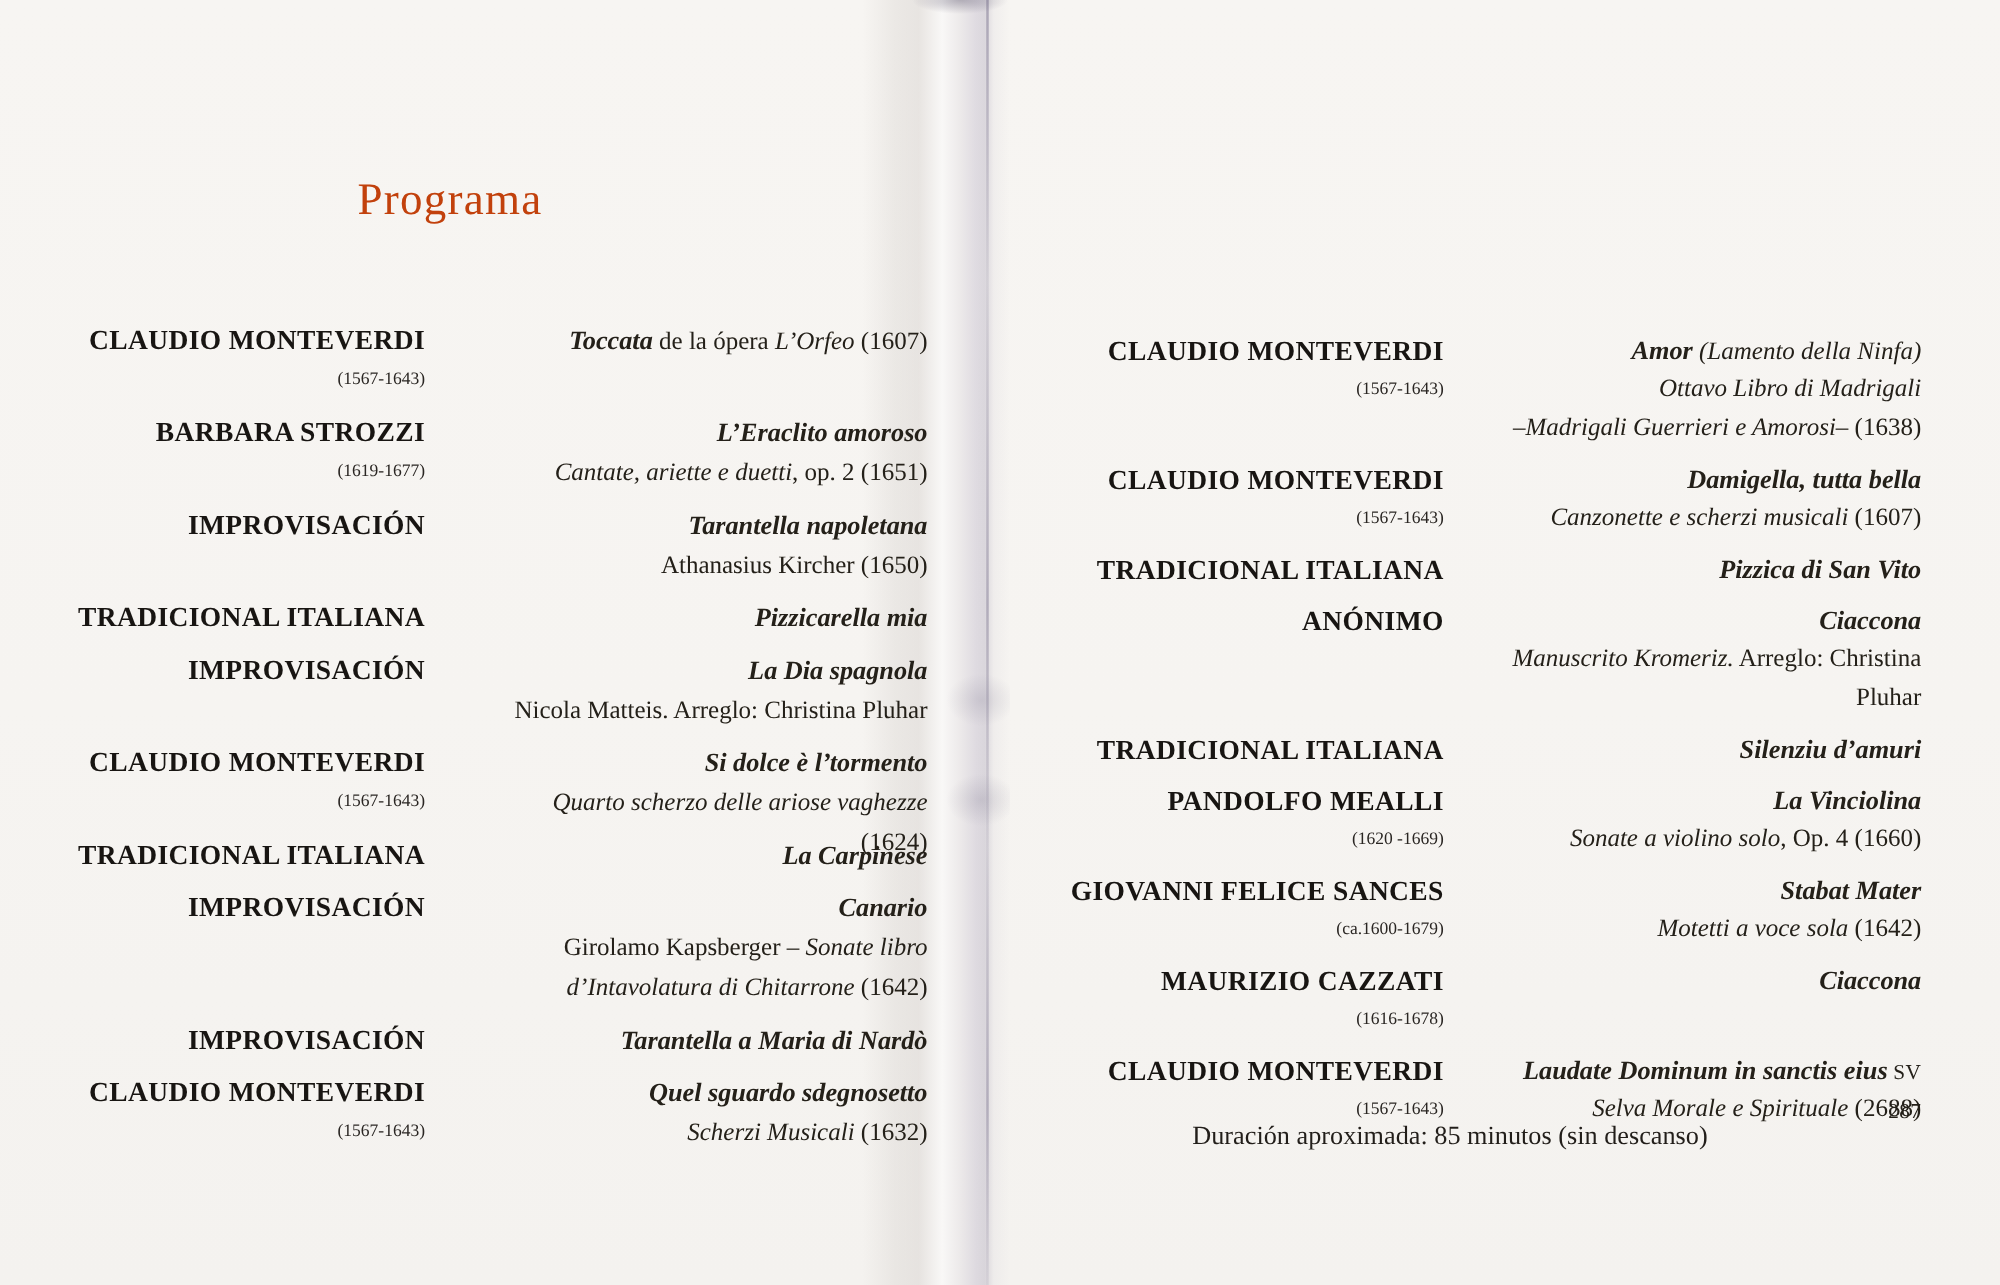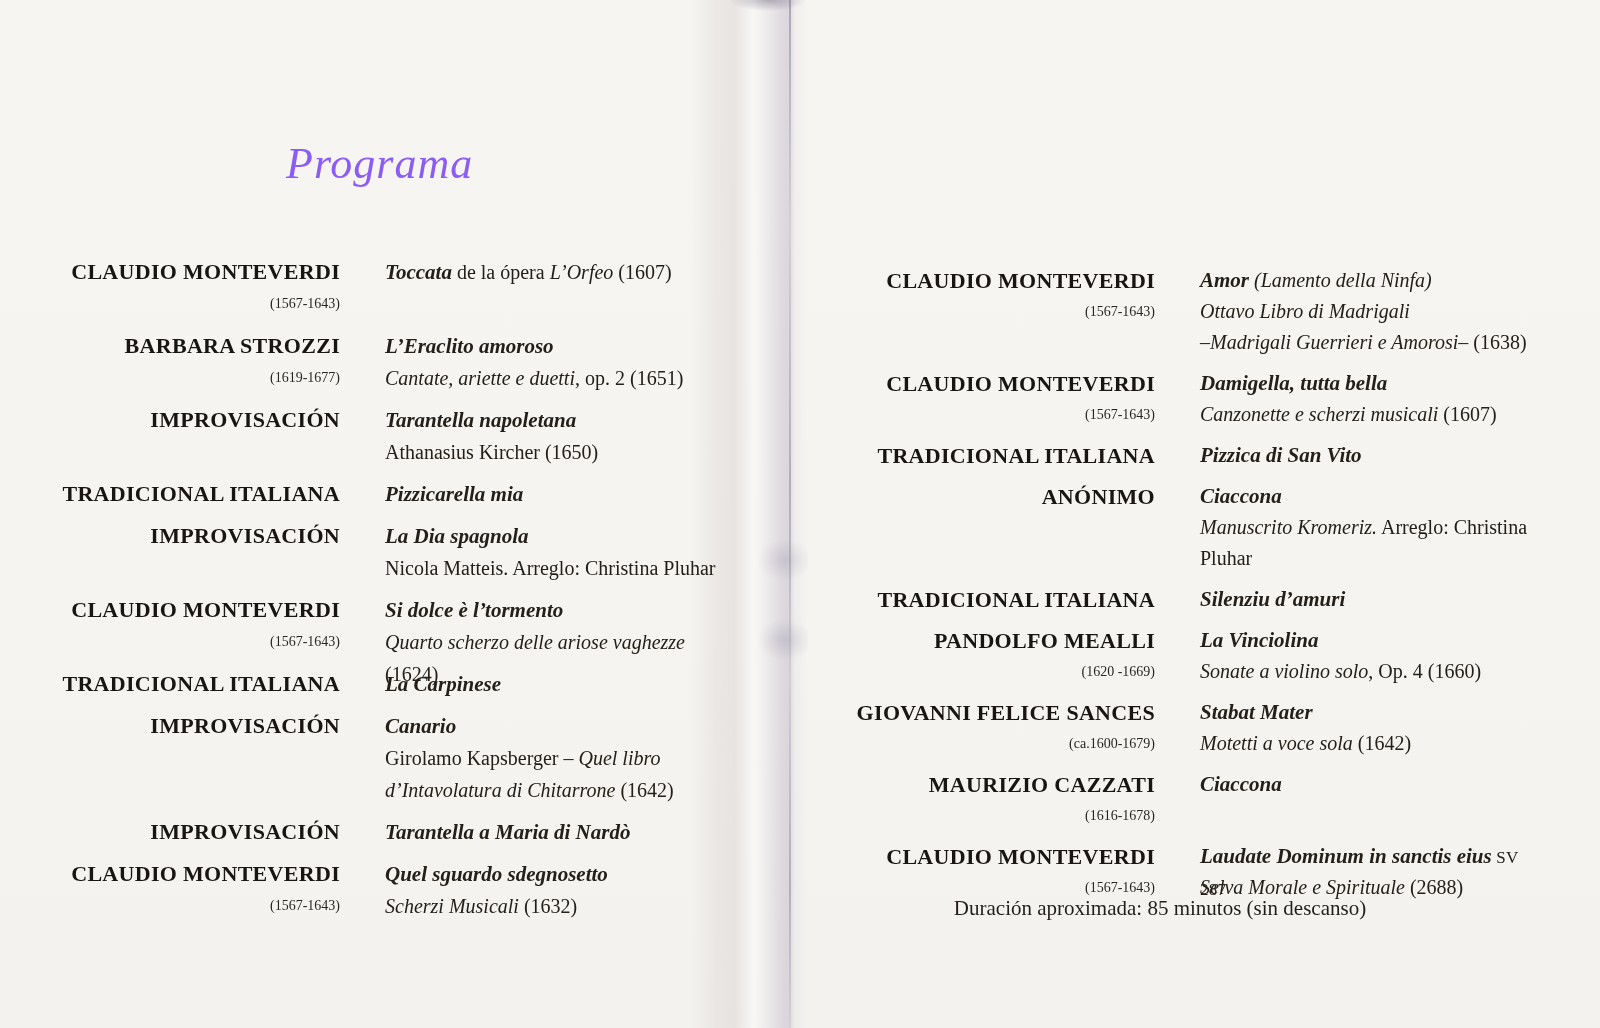--- a/index.html
+++ b/index.html
@@ -35,38 +35,38 @@
       rgba(104,96,128,0.45) 0%,
       rgba(150,144,166,0.18) 22%,
       rgba(112,104,134,0.42) 47%,
       rgba(150,144,166,0.20) 66%,
       rgba(104,96,128,0.38) 86%,
       rgba(150,144,166,0.15) 100%);
   }
 
   .title{
     position:absolute;left:286px;top:138px;
-    font-size:44px;font-style:italic;letter-spacing:1px;color:#8b5cf6;
+    font-size:36px;letter-spacing:1px;color:#c2410c;
   }
 
   .page{position:absolute;}
   .page-left{left:60px;top:246px;width:682px;}
   .page-right{left:845px;top:255px;width:692px;}
 
   .entry{display:grid;margin-bottom:5px;margin-top:10px;}
   .page-left .entry{grid-template-columns:280px 1fr;column-gap:45px;}
   .page-right .entry{grid-template-columns:310px 1fr;column-gap:45px;}
 
   .label-col{text-align:right;}
   .composer{
     font-weight:700;font-size:22px;letter-spacing:0.3px;color:#181512;
     white-space:nowrap;
   }
   .dates{font-size:14px;color:#2a2623;}
-  .works-col{text-align:left;}
+  .works-col{text-align:right;}
   .work-line{font-size:20px;white-space:pre-wrap;color:#242019;}
 
   .page-left  .composer,.page-left  .dates,.page-left  .work-line{line-height:32px;height:32px;}
   .page-right .composer,.page-right .dates,.page-right .work-line{line-height:31px;height:31px;}
 
   .seg-bi{font-weight:700;font-style:italic;font-size:21px;}
   .seg-i{font-style:italic;}
   .seg-r{}
   .seg-rs{font-size:17px;letter-spacing:0.3px;}
 
@@ -146,21 +146,21 @@
         <div class="works-col">
           <div class="work-line"><span class="seg-bi">La Carpinese</span></div>
         </div>
       </div>
       <div class="entry">
         <div class="label-col">
           <div class="composer">IMPROVISACIÓN</div>
         </div>
         <div class="works-col">
           <div class="work-line"><span class="seg-bi">Canario</span></div>
-          <div class="work-line"><span class="seg-r">Girolamo Kapsberger – </span><span class="seg-i">Quel libro</span></div>
+          <div class="work-line"><span class="seg-r">Girolamo Kapsberger – </span><span class="seg-i">Sonate libro</span></div>
           <div class="work-line"><span class="seg-i">d’Intavolatura di Chitarrone</span><span class="seg-r"> (1642)</span></div>
         </div>
       </div>
       <div class="entry">
         <div class="label-col">
           <div class="composer">IMPROVISACIÓN</div>
         </div>
         <div class="works-col">
           <div class="work-line"><span class="seg-bi">Tarantella a Maria di Nardò</span></div>
         </div>

